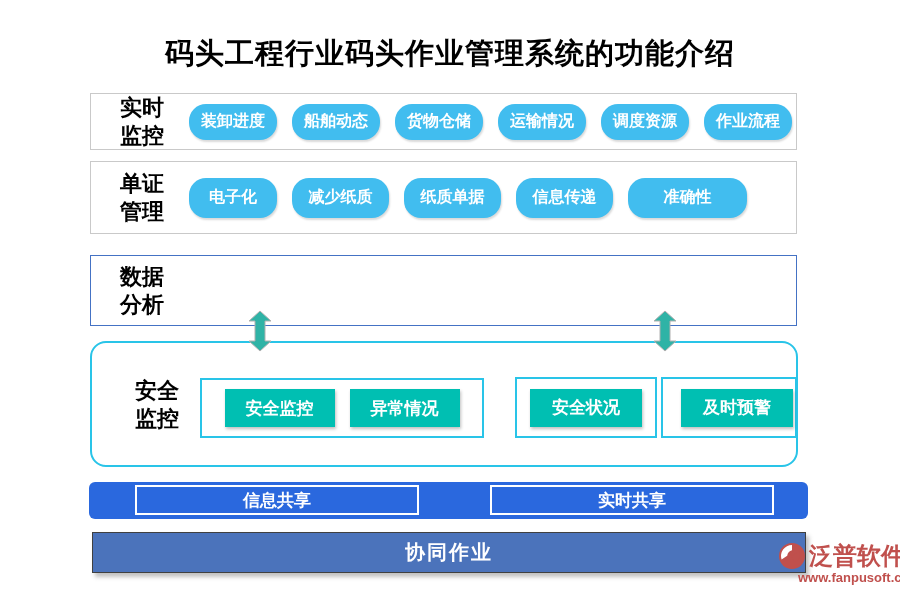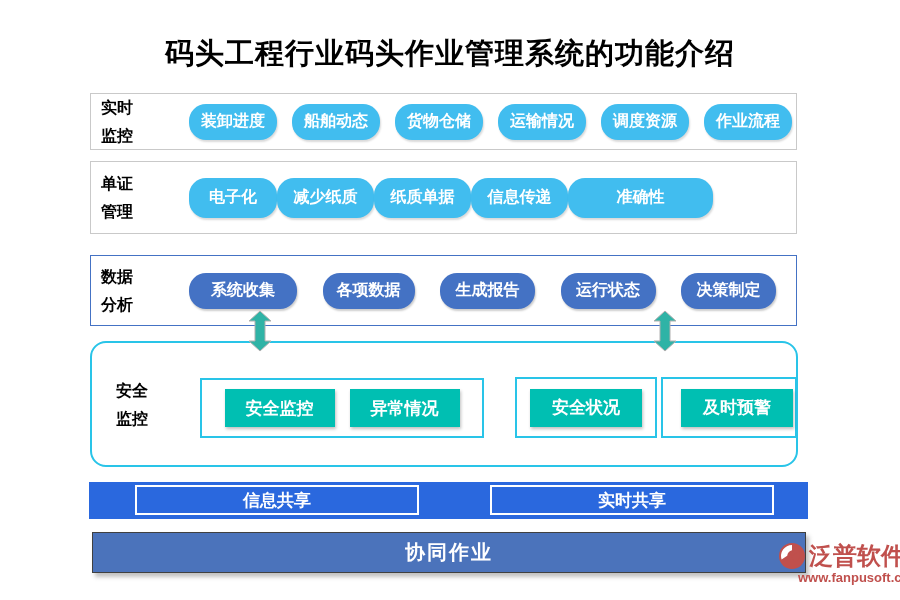--- a/index.html
+++ b/index.html
@@ -6,41 +6,41 @@
   .page{position:relative;width:900px;height:600px;background:#fff;overflow:hidden;
         font-family:"Liberation Sans",sans-serif;}
 
   
   .title{position:absolute;top:34px;left:0;width:100%;margin:0;text-align:center;
          font-family:Liberation Sans, sans-serif;font-weight:700;
          font-size:29px;color:#000;letter-spacing:1px;}
 
   
   .row{position:absolute;box-sizing:border-box;display:flex;align-items:center;background:#fff;}
-  .row-label{width:82px;margin-left:10px;display:flex;flex-direction:column;
+  .row-label{width:82px;margin-left:10px;display:flex;flex-direction:column;align-items:center;
              font-family:"Liberation Serif","DejaVu Serif",serif;font-weight:700;
-             font-size:16px;line-height:28px;color:#000;flex:0 0 auto;}
+             font-size:22px;line-height:28px;color:#000;flex:0 0 auto;}
   .items{display:flex;align-items:center;}
   .item{box-sizing:border-box;display:flex;align-items:center;justify-content:center;
         color:#fff;font-weight:700;font-size:16px;white-space:nowrap;border-radius:17px;}
 
   .row-gray{border:1px solid var(--gray_border);}
   .row-blue{border:1px solid var(--medium_blue);}
   .row-cyan{border:2px solid var(--cyan_border);}
 
   #row-realtime{left:90px;top:93px;width:707px;height:57px;}
   #row-realtime .items{gap:15px;margin-left:6px;}
   #row-realtime .item{width:88px;height:36px;background:var(--sky_blue);box-shadow:1px 2px 2px rgba(0,0,0,.15);}
 
   #row-docs{left:90px;top:161px;width:707px;height:73px;}
-  #row-docs .items{margin-left:6px;}
+  #row-docs .items{gap:15px;margin-left:6px;}
   #row-docs .item{height:40px;background:var(--sky_blue);box-shadow:1px 2px 2px rgba(0,0,0,.15);}
   #row-docs .item:nth-child(1){width:88px;}
   #row-docs .item:nth-child(2),#row-docs .item:nth-child(3),#row-docs .item:nth-child(4){width:97px;}
-  #row-docs .item:nth-child(5){width:145px;text-align:right;}
+  #row-docs .item:nth-child(5){width:119px;text-align:right;}
 
   #row-analysis{left:90px;top:255px;width:707px;height:71px;}
   #row-analysis .items{justify-content:space-between;width:587px;margin-left:6px;}
   #row-analysis .item{height:36px;background:var(--medium_blue);box-shadow:1px 2px 2px rgba(0,0,0,.2);}
   #row-analysis .item:nth-child(1){width:108px;}
   #row-analysis .item:nth-child(2){width:92px;}
   #row-analysis .item:nth-child(3),#row-analysis .item:nth-child(4),#row-analysis .item:nth-child(5){width:95px;}
 
   
   #row-safety{left:90px;top:341px;width:708px;height:126px;display:block;border-radius:16px;}
@@ -55,21 +55,21 @@
              width:110px;height:38px;box-shadow:1px 2px 3px rgba(0,0,0,.25);white-space:nowrap;}
   #safety-group-b1 .teal-item,#safety-group-b2 .teal-item{width:112px;}
 
   
   .sync-arrow{position:absolute;width:24px;height:42px;z-index:5;}
   #arrow-left{left:248px;top:310px;}
   #arrow-right{left:653px;top:310px;}
 
   
   #share-bar{position:absolute;left:89px;top:482px;width:719px;height:37px;
-             background:var(--share_bar_blue);}
+             background:var(--share_bar_blue);border-radius:6px;}
   .share-box{position:absolute;box-sizing:border-box;border:2px solid #fff;height:30px;width:284px;
              display:flex;align-items:center;justify-content:center;
              color:#fff;font-weight:700;font-size:17px;top:3px;}
   #share-box-1{left:46px;}
   #share-box-2{left:401px;}
 
   
   #collab-bar{position:absolute;left:92px;top:532px;width:714px;height:41px;
               box-sizing:border-box;background:var(--collab_bar_blue);
               border:1px solid #404040;box-shadow:3px 4px 4px rgba(120,120,120,.45);
@@ -118,27 +118,20 @@
       <span class="item">信息传递</span>
       <span class="item">准确性</span>
     </div>
   </section>
 
   <section class="row row-blue" id="row-analysis">
     <div class="row-label">
       <span>数据</span>
       <span>分析</span>
     </div>
-    <div class="items">
-      <span class="item">系统收集</span>
-      <span class="item">各项数据</span>
-      <span class="item">生成报告</span>
-      <span class="item">运行状态</span>
-      <span class="item">决策制定</span>
-    </div>
   </section>
 
   <svg class="sync-arrow" id="arrow-left" viewBox="0 0 24 42">
     <polygon points="12,1 23,11 17,11 17,31 23,31 12,41 1,31 7,31 7,11 1,11" fill="#2fb3a6" stroke="#b0b0b0" stroke-width="1"></polygon>
   </svg>
   <svg class="sync-arrow" id="arrow-right" viewBox="0 0 24 42">
     <polygon points="12,1 23,11 17,11 17,31 23,31 12,41 1,31 7,31 7,11 1,11" fill="#2fb3a6" stroke="#b0b0b0" stroke-width="1"></polygon>
   </svg>
 
   <section class="row row-cyan" id="row-safety">

